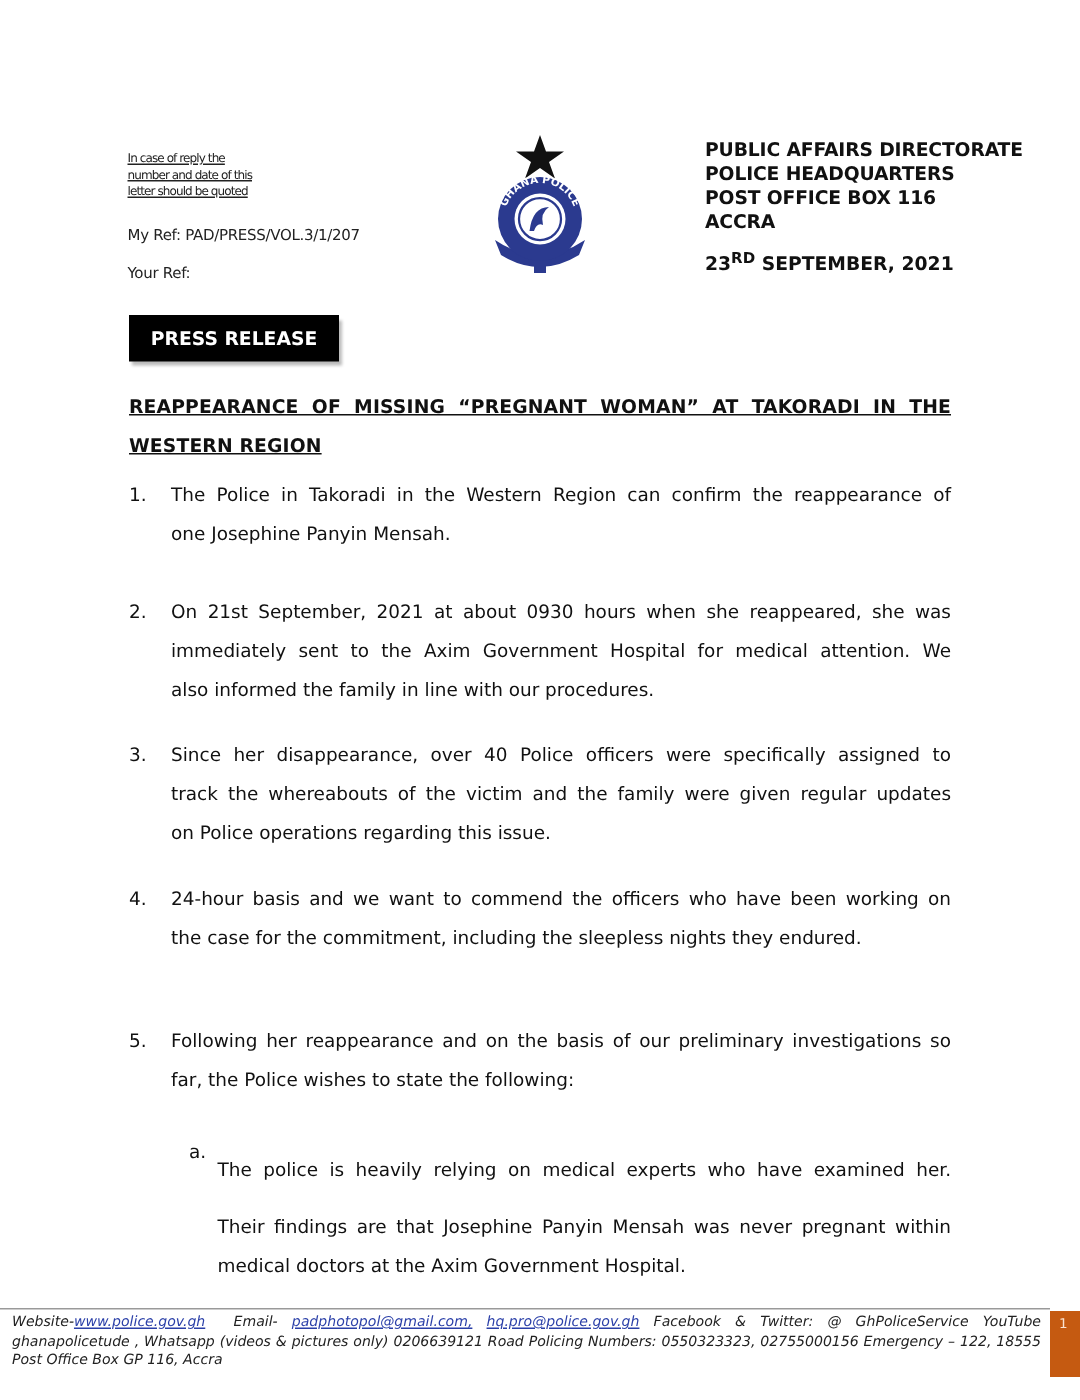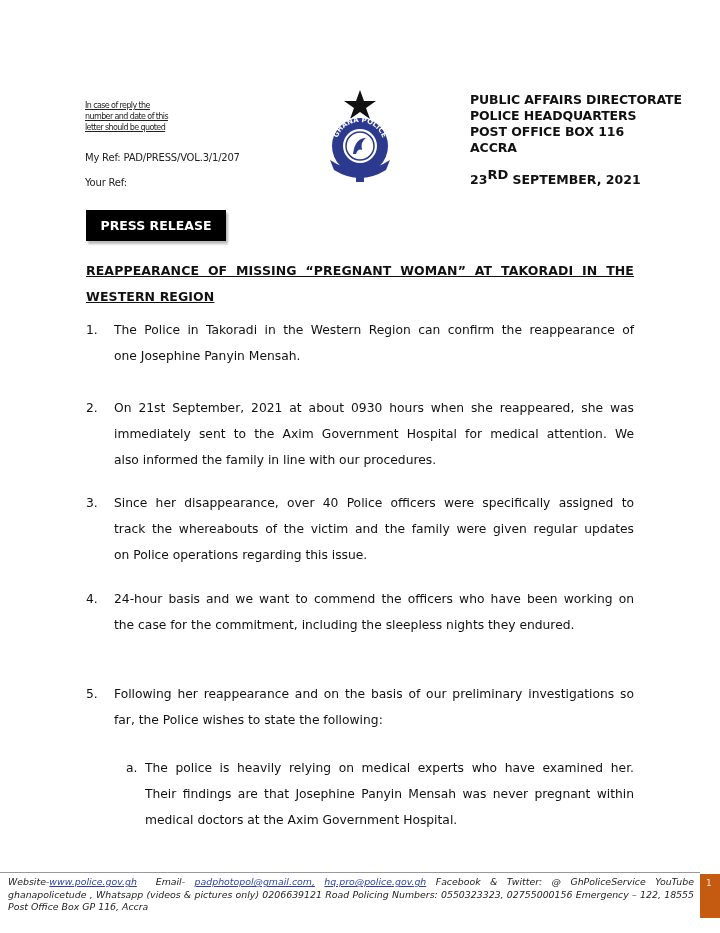--- a/index.html
+++ b/index.html
@@ -8,36 +8,36 @@
 
   .reply-note { left:85px; top:100px; font-size:8px; line-height:11px; letter-spacing:-0.6px; color:#222; }
   .reply-note span { display:block; text-decoration:underline; }
   .ref { left:85px; font-size:10px; color:#222; letter-spacing:-0.2px; }
 
   .logo { left:320px; top:88px; width:80px; height:100px; }
 
   .address { left:470px; top:92px; font-weight:bold; font-size:12.5px; line-height:16px; letter-spacing:-0.1px; }
   .address div { white-space:nowrap; }
   .date { left:470px; top:167px; font-weight:bold; font-size:12.5px; white-space:nowrap; }
-  .date sup { font-size:13px; vertical-align:5px; }
+  .date sup { font-size:10px; vertical-align:5px; }
 
   .press { left:86px; top:210px; width:140px; height:31px; background:#000; color:#fff; font-weight:bold; font-size:12.5px; line-height:31px; text-align:center; box-shadow:2px 3px 2px #bbb; }
 
   .title { left:86px; top:258px; width:548px; font-weight:bold; font-size:12.5px; line-height:26px; text-decoration:underline; text-align:justify; text-align-last:left; letter-spacing:0.1px; }
   .title .l1 { display:block; text-align:justify; text-align-last:justify; }
 
   .para { left:86px; width:548px; font-size:12.3px; line-height:26px; }
   .para .num { position:absolute; left:0; top:0; width:40px; }
   .para .txt { margin-left:28px; text-align:justify; }
   .para .txt .jl { display:block; text-align:justify; text-align-last:justify; }
 
   .sub { left:126px; width:508px; font-size:12.3px; line-height:26px; }
   .sub .lbl { position:absolute; left:0; top:0; }
   .sub .txt { margin-left:19px; }
-  .sub .txt .jl { display:block; text-align:justify; text-align-last:justify; }
+  .sub .txt .jl { display:block; text-align:justify; text-align-last:justify;margin-top:12px; }
 
   .footer-rule { left:0; top:872px; width:700px; height:1px; background:#999; }
   .footer { left:8px; top:876px; width:686px; font-size:9.4px; line-height:12.5px; font-style:italic; color:#222; }
   .footer .jl { display:block; text-align:justify; text-align-last:justify; white-space:normal; }
   .footer a { color:#2a3fa8; text-decoration:underline; }
   .page-badge { left:700px; top:874px; width:20px; height:44px; background:#c55a11; color:#fbe2cf; font-size:9px; padding:4px 0 0 6px; box-sizing:border-box; }
 </style>
 </head>
 <body>
 

